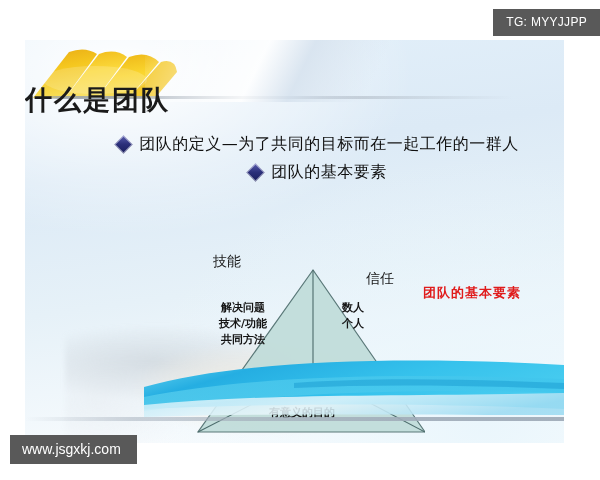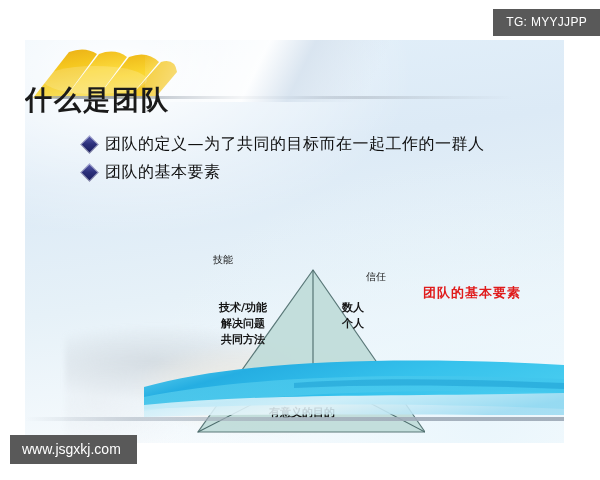--- a/index.html
+++ b/index.html
@@ -60,40 +60,40 @@
   #title {
     position:absolute; left:0; top:42px; width:539px;
     text-align:left;
     font-size:27px; font-weight:700; color:#1a1a1a;
     letter-spacing:2px;
     font-family:"DejaVu Sans","Liberation Sans",sans-serif;
   }
 
   
   #bullets { position:absolute; left:58px; top:92px; width:470px; }
-  .bullet-row { display:flex; align-items:flex-start; margin-bottom:4px; }
+  .bullet-row { display:flex; align-items:flex-start; margin-bottom:4px;justify-content:center; }
   .bullet-mark {
     width:13px; height:13px; margin-top:6px; margin-right:9px; flex:none;
     background:linear-gradient(135deg,#5b5fb0 0%, #2b2f7a 48%, #191d5c 100%);
     transform:rotate(45deg);
     box-shadow:0 0 0 1px rgba(255,255,255,.5) inset;
   }
   .bullet-text {
     font-size:16px; color:#101010; line-height:1.5; letter-spacing:.5px;
     font-family:"DejaVu Sans","Liberation Sans",sans-serif;
   }
 
   
   #triangle-wrap { position:absolute; left:140px; top:185px; width:260px; height:215px; }
 
   .tri-label {
     position:absolute; font-size:14px; color:#1a1a1a; white-space:nowrap;
     font-family:"DejaVu Sans","Liberation Sans",sans-serif;
   }
-  .tri-corner { font-size:10px; }
+  .tri-corner { font-size:14px; }
   .tri-group { position:absolute; text-align:center; line-height:1.45; font-size:11px; color:#141414;
                font-family:"DejaVu Sans","Liberation Sans",sans-serif; font-weight:600; }
 
   #label-skill   { left:48px;  top:28px; }
   #label-trust   { left:178px; top:45px;margin-left:23px; }
   #grp-skill     { left:32px;  top:75px;  width:92px; }
   #grp-trust     { left:142px; top:75px;  width:92px; }
   #grp-goal      { left:78px;  top:148px; width:118px; }
 
   
@@ -172,22 +172,22 @@
         <polygon points="148,45 33,207 260,207" fill="#bfdcd9" stroke="#4b6b6b" stroke-width="1.2" opacity=".9"></polygon>
         <line x1="148" y1="45" x2="148" y2="148" stroke="#4b6b6b" stroke-width="1.1"></line>
         <line x1="148" y1="148" x2="33" y2="207" stroke="#4b6b6b" stroke-width="1.1"></line>
         <line x1="148" y1="148" x2="260" y2="207" stroke="#4b6b6b" stroke-width="1.1"></line>
       </svg>
 
       <div class="tri-label tri-corner" id="label-skill">技能</div>
       <div class="tri-label tri-corner" id="label-trust">信任</div>
 
       <div class="tri-group" id="grp-skill">
+          <div>解决问题</div>
           <div>技术/功能</div>
-          <div>解决问题</div>
           <div>共同方法</div>
         </div>
       <div class="tri-group" id="grp-trust">
           <div>数人</div>
           <div>个人</div>
         </div>
       <div class="tri-group" id="grp-goal">
           <div>具体目标</div>
           <div>共同方法</div>
           <div>有意义的目的</div>

